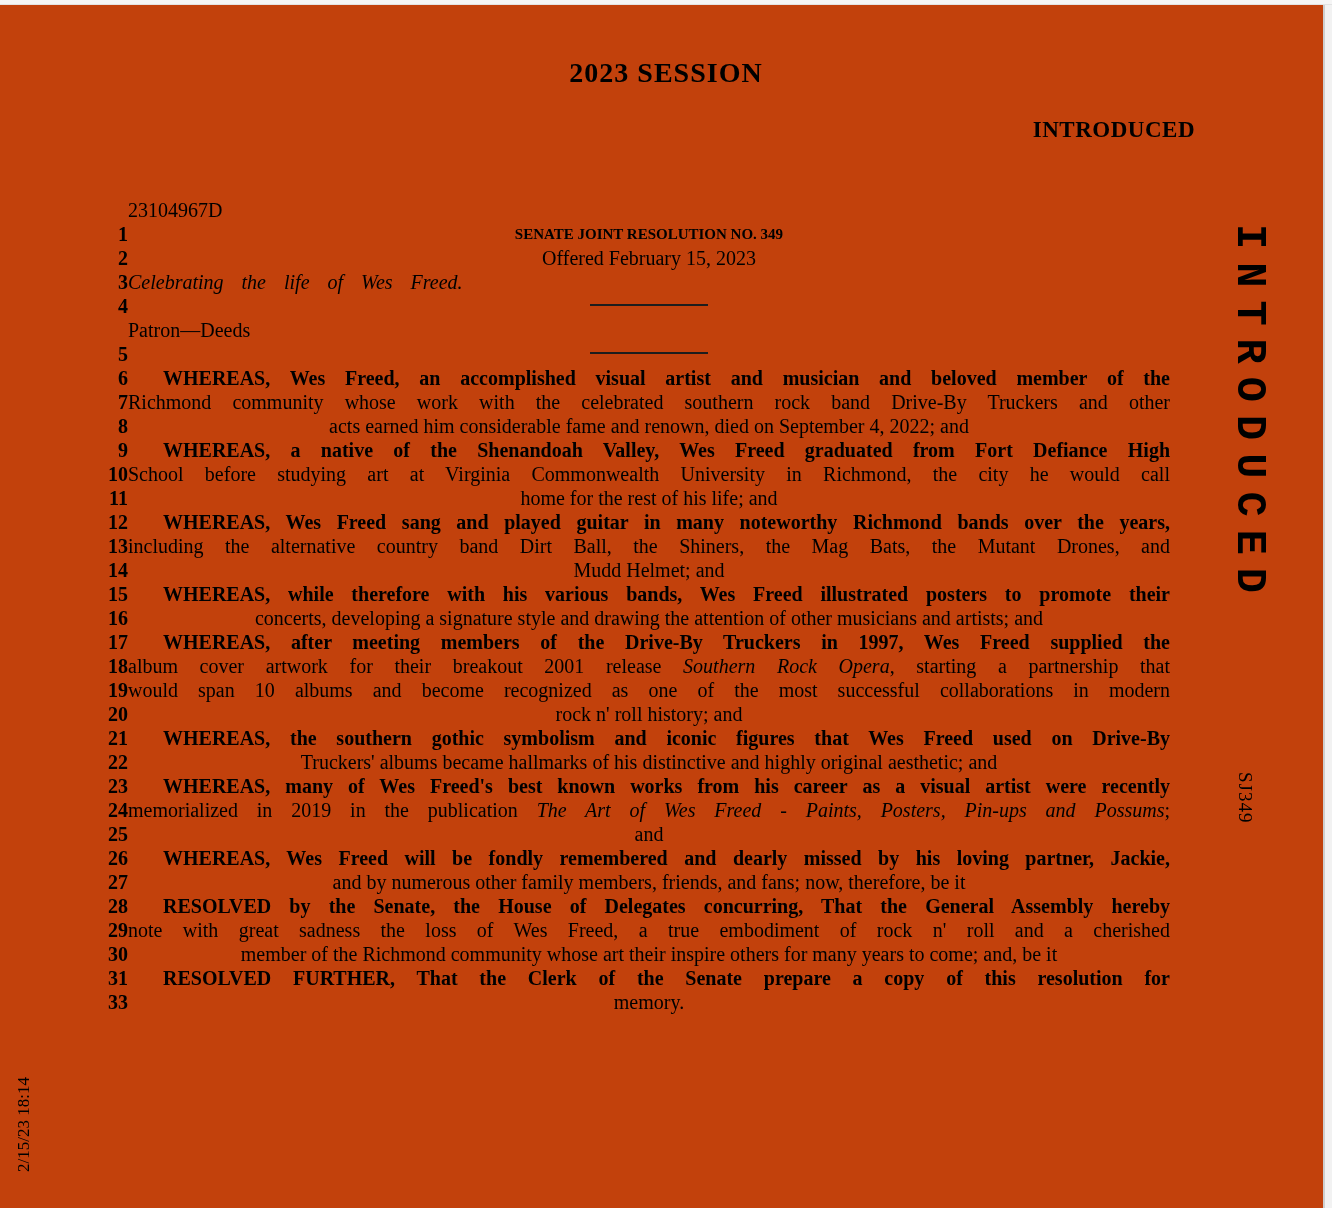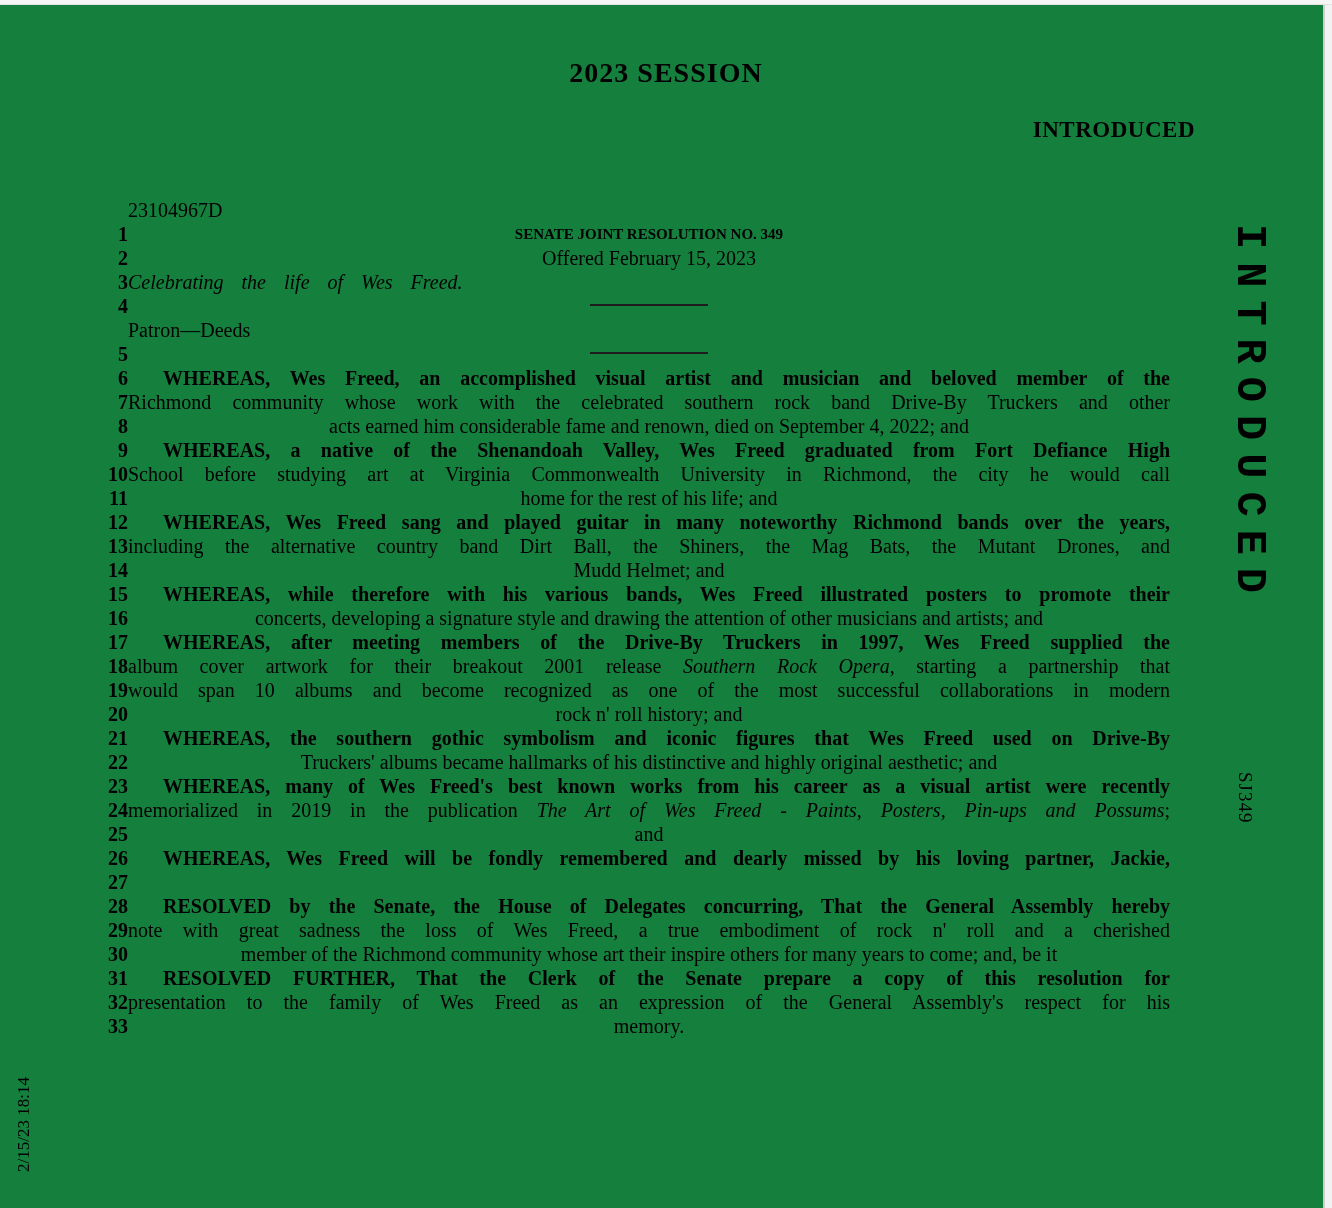--- a/index.html
+++ b/index.html
@@ -3,21 +3,21 @@
 <meta charset="utf-8">
 <style>
   html,body { margin:0; padding:0; }
   body {
     width:1332px; height:1208px;
     background:#ffffff;
     font-family:"Liberation Serif", serif;
     color:#000000;
     overflow:hidden;
   }
-  .page { position:relative; width:1332px; height:1208px; background:#15803d; overflow:hidden; }
+  .page { position:relative; width:1332px; height:1208px; background:#c2410c; overflow:hidden; }
 
   
   .top-strip { position:absolute; top:0; left:0; right:0; height:4px; background:#f5f5f5; border-bottom:1px solid #e3e3e3; }
   .right-strip { position:absolute; top:5px; bottom:0; right:0; width:7px; background:#f2f2f2; border-left:2px solid #cfcfcf; }
 
   .session-title {
     position:absolute; top:57px; left:0; width:1332px;
     text-align:center; font-weight:bold; font-size:28px; letter-spacing:1px;
   }
   .introduced-header {
@@ -191,40 +191,37 @@
       <div class="row body-end">
         <div class="ln">25</div>
         <div class="lc"><span>and</span></div>
       </div>
       <div class="row body-start">
         <div class="ln">26</div>
         <div class="lc"><span>WHEREAS, Wes Freed will be fondly remembered and dearly missed by his loving partner, Jackie,</span></div>
       </div>
       <div class="row body-end">
         <div class="ln">27</div>
+        <div class="lc"><span>and by numerous other family members, friends, and fans; now, therefore, be it</span></div>
       </div>
       <div class="row body-start">
         <div class="ln">28</div>
         <div class="lc"><span>RESOLVED by the Senate, the House of Delegates concurring, That the General Assembly hereby</span></div>
       </div>
       <div class="row body-mid">
         <div class="ln">29</div>
         <div class="lc"><span>note with great sadness the loss of Wes Freed, a true embodiment of rock n' roll and a cherished</span></div>
       </div>
       <div class="row body-end">
         <div class="ln">30</div>
         <div class="lc"><span>member of the Richmond community whose art their inspire others for many years to come; and, be it</span></div>
       </div>
       <div class="row body-start">
         <div class="ln">31</div>
         <div class="lc"><span>RESOLVED FURTHER, That the Clerk of the Senate prepare a copy of this resolution for</span></div>
-      </div>
-      <div class="row body-mid">
-        <div class="ln">32</div>
-        <div class="lc"><span>presentation to the family of Wes Freed as an expression of the General Assembly's respect for his</span></div>
       </div>
       <div class="row body-end">
         <div class="ln">33</div>
         <div class="lc"><span>memory.</span></div>
       </div>
     </div>
 
   <div class="v-status">INTRODUCED</div>
   <div class="v-bill">SJ349</div>
 

